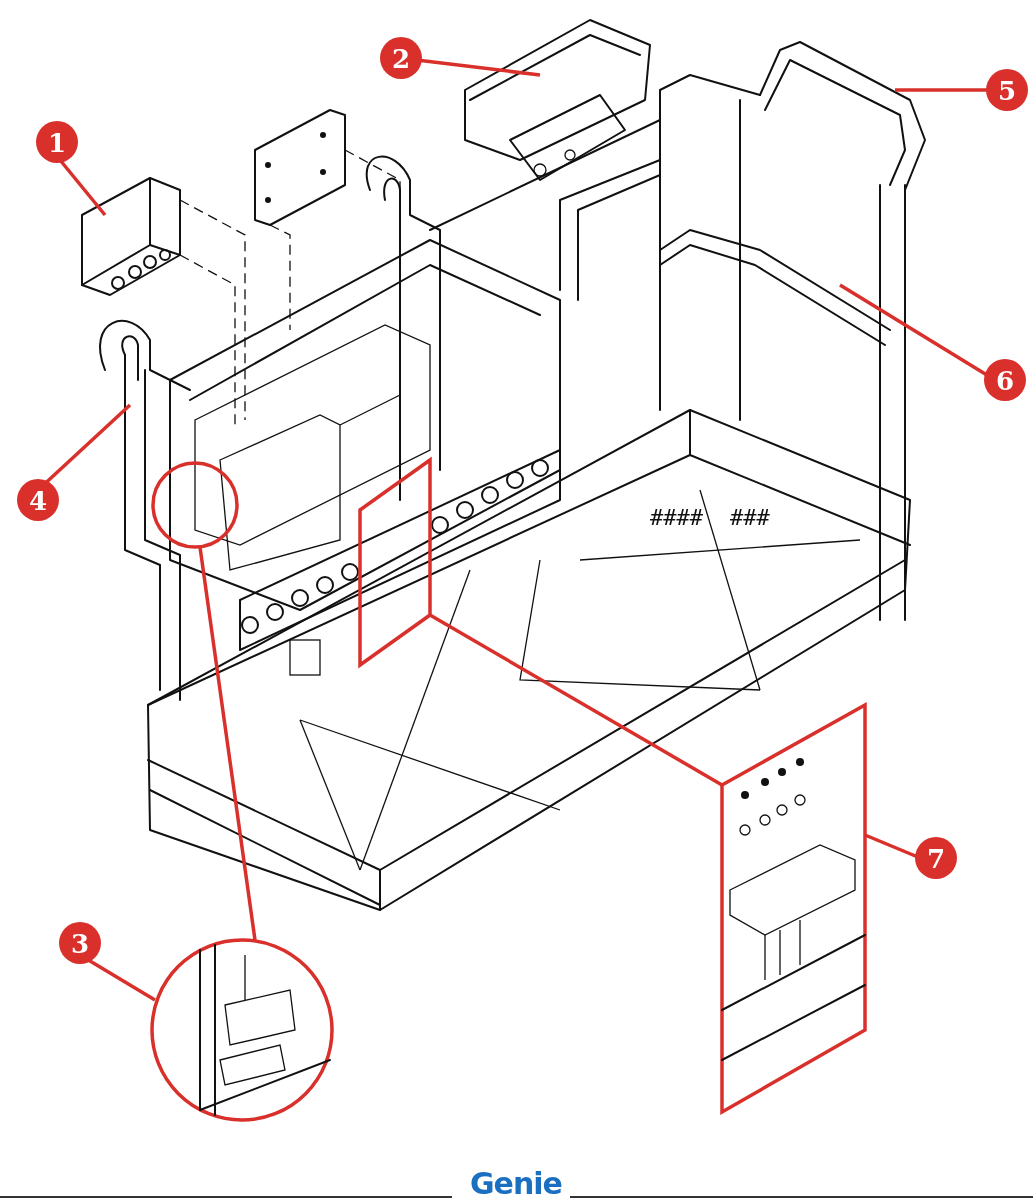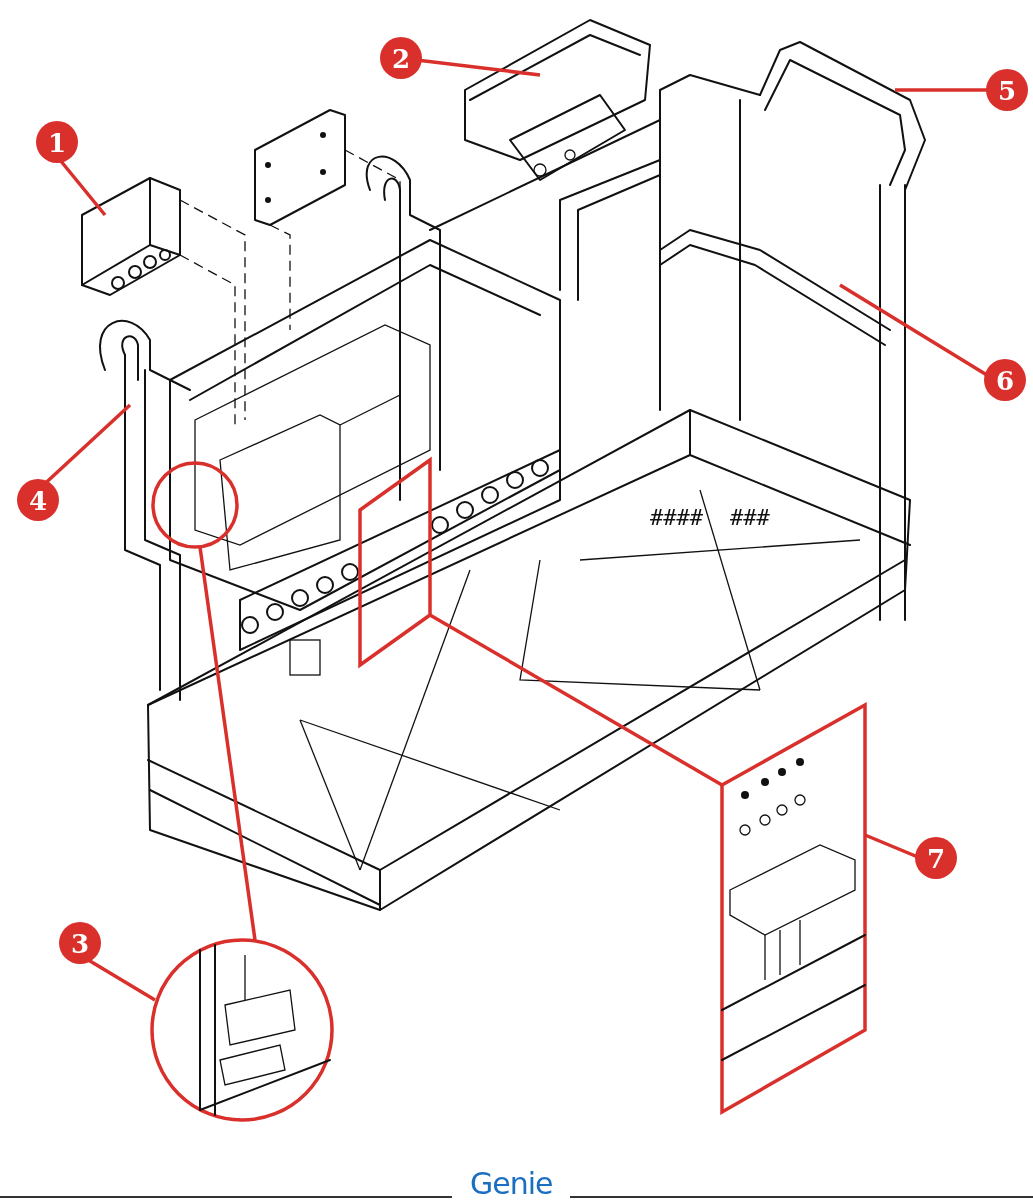--- a/index.html
+++ b/index.html
@@ -3,21 +3,21 @@
 <meta charset="utf-8">
 <style>
   html,body{margin:0;padding:0;background:#ffffff;}
   body{width:1033px;height:1200px;position:relative;overflow:hidden;font-family:"DejaVu Serif",serif;}
   #drawing{position:absolute;left:0;top:0;width:1033px;height:1200px;}
   .ln{fill:none;stroke:#111;stroke-width:2;stroke-linejoin:round;stroke-linecap:round;}
   .thin{fill:none;stroke:#111;stroke-width:1.3;}
   .dash{fill:none;stroke:#111;stroke-width:1.3;stroke-dasharray:10 6;}
   .red{fill:none;stroke:#d9302c;stroke-width:3.5;}
   .callout-text{font-family:"DejaVu Serif",serif;font-weight:bold;font-size:26px;fill:#fff;text-anchor:middle;dominant-baseline:central;}
-  .logo{position:absolute;left:470px;top:1166px;font-family:"DejaVu Sans",sans-serif;font-weight:normal;font-size:30px;color:#1b6fc0;letter-spacing:-1px;}
+  .logo{position:absolute;left:470px;top:1166px;font-family:"DejaVu Sans",sans-serif;font-weight:bold;font-size:30px;color:#1b6fc0;letter-spacing:-1px;}
   .rule-left{position:absolute;left:0;top:1196px;width:452px;height:2px;background:#333;}
   .rule-right{position:absolute;left:570px;top:1196px;width:463px;height:2px;background:#333;}
 </style>
 </head>
 <body>
 
 <svg id="drawing" viewBox="0 0 1033 1200" xmlns="http://www.w3.org/2000/svg">
 
   <g>
     <polygon class="ln" points="148,705 690,410 910,500 905,590 380,910 150,830"></polygon>

